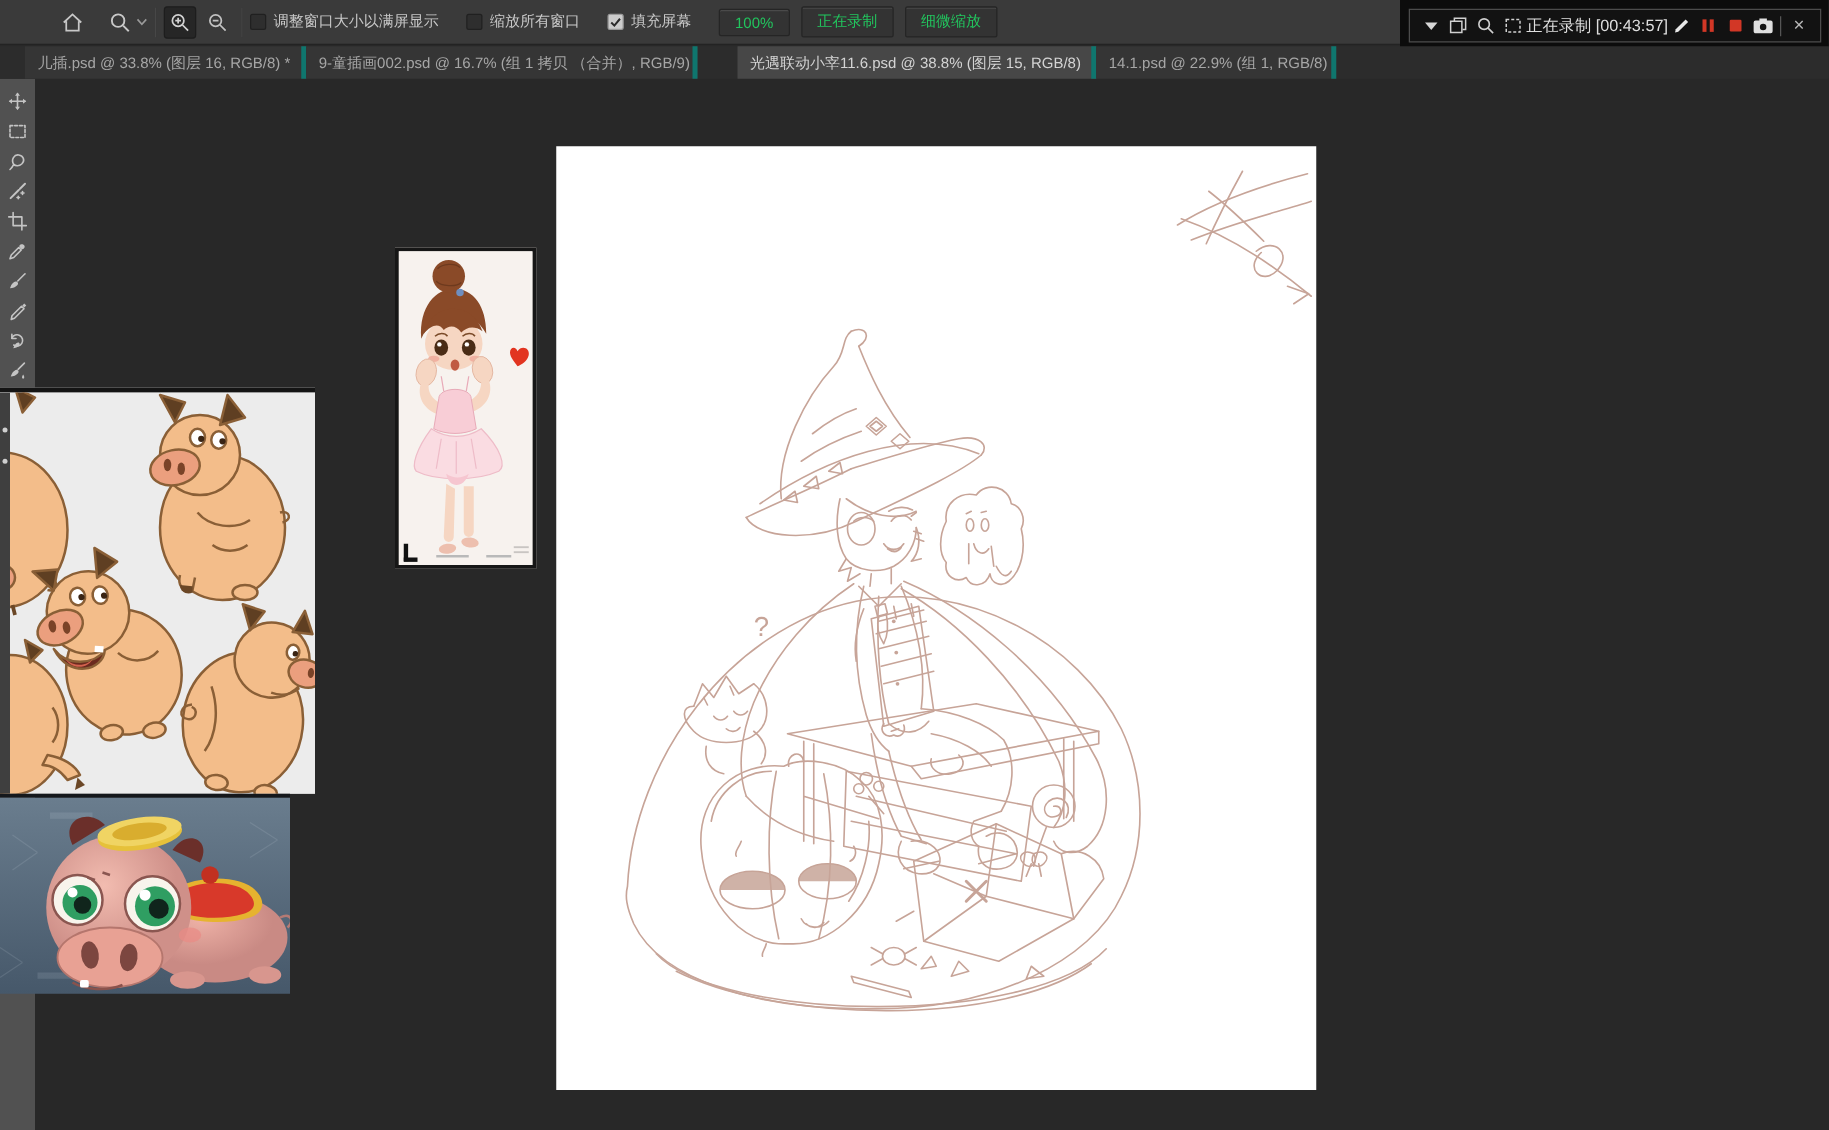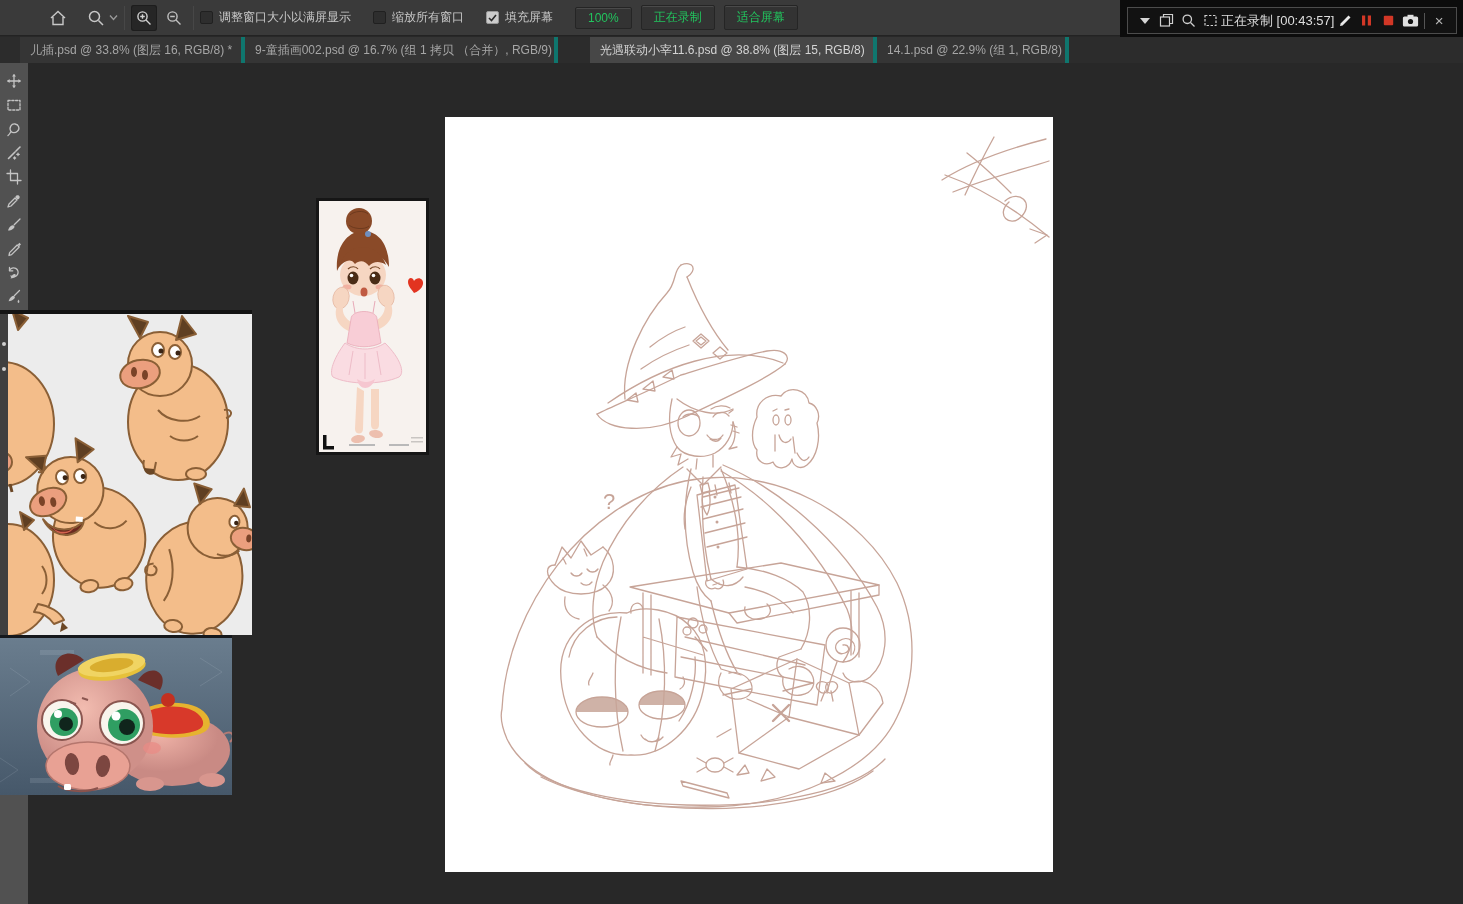--- a/index.html
+++ b/index.html
@@ -96,21 +96,21 @@
   <div class="ob-item">
     <span class="checkbox checked">
       <svg width="9" height="8" viewBox="0 0 9 8">
           <path d="M1,4 L3.5,6.5 L8,1" stroke="#2b2b2b" stroke-width="1.6" fill="none"></path>
         </svg>
     </span>
     <span class="cb-label">填充屏幕</span>
   </div>
   <button class="opt-btn">100%</button>
   <button class="opt-btn">正在录制</button>
-  <button class="opt-btn">适合屏幕</button>
+  <button class="opt-btn">细微缩放</button>
 </div>
 
 <div class="rec-backdrop"></div>
 <div class="rec-bar">
   <span class="rec-ic">
       <span class="caret-down"></span>
     </span>
   <span class="rec-ic">
     <svg width="15" height="15" viewBox="0 0 15 15" style="stroke:#d0d0d0;fill:none;stroke-width:1.2">
         <rect x="1.5" y="4" width="9" height="9"></rect>

